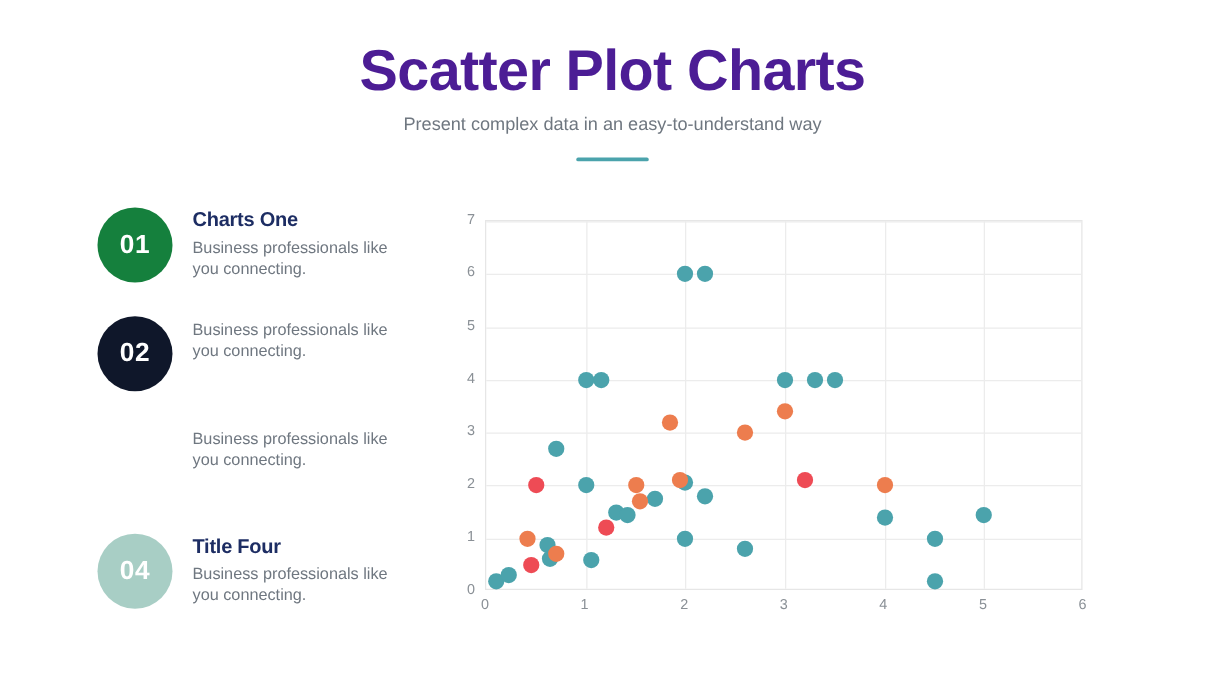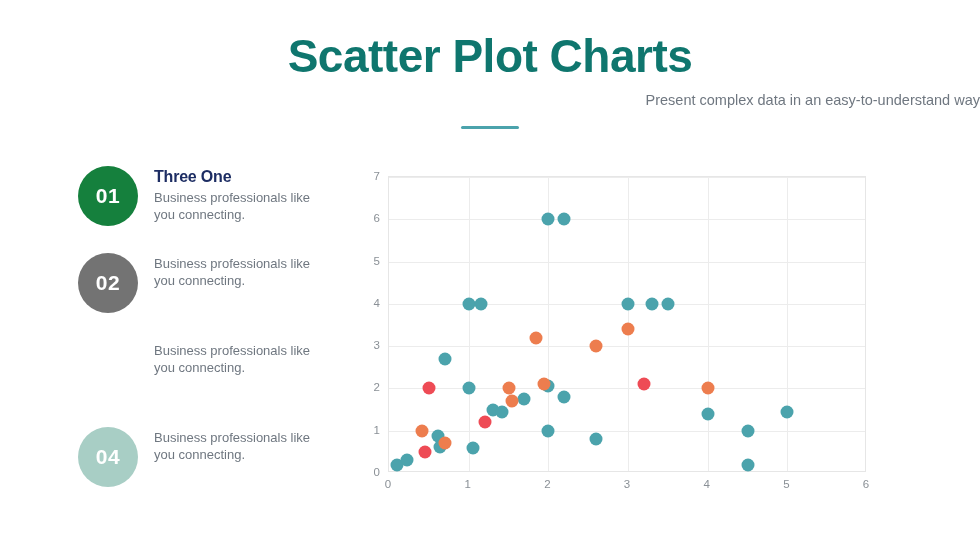--- a/index.html
+++ b/index.html
@@ -8,25 +8,25 @@
     background:#ffffff;
     font-family:"Liberation Sans", sans-serif;
     overflow:hidden;
     position:relative;
   }
   .slide{position:relative;width:980px;height:551px;}
 
   
   .header{position:absolute;left:0;top:32px;width:980px;text-align:center;}
   .title{
-    font-size:46px;font-weight:bold;color:#0f766e;
+    font-size:46px;font-weight:bold;color:#4c1d95;
     letter-spacing:-0.5px;line-height:1.05;margin:0;
   }
   .subtitle{
-    font-size:14.5px;color:#6f7780;margin:12px 0 0 0;font-weight:normal;text-align:right;
+    font-size:14.5px;color:#6f7780;margin:12px 0 0 0;font-weight:normal;
   }
   .accent-rule{
     position:absolute;left:50%;transform:translateX(-50%);
     top:94px;width:58px;height:3px;background:#4ba3ac;border-radius:2px;
   }
 
   
   .legend-list{position:absolute;left:78px;top:166px;width:250px;}
   .legend-item{position:relative;height:87px;}
   .legend-circle{
@@ -69,38 +69,39 @@
   <div class="header">
     <h1 class="title">Scatter Plot Charts</h1>
     <p class="subtitle">Present complex data in an easy-to-understand way</p>
     <div class="accent-rule"></div>
   </div>
 
   <div class="legend-list" id="legend-list">
       <div class="legend-item">
         <div class="legend-circle" style="background: #15803d;">01</div>
         <div class="legend-text">
-          <p class="legend-title">Three One</p>
+          <p class="legend-title">Charts One</p>
           <p class="legend-desc">Business professionals like you connecting.</p>
         </div>
       </div>
       <div class="legend-item">
-        <div class="legend-circle" style="background: #737373;">02</div>
+        <div class="legend-circle" style="background: #0f172a;">02</div>
         <div class="legend-text">
           <p class="legend-desc">Business professionals like you connecting.</p>
         </div>
       </div>
       <div class="legend-item">
         <div class="legend-text">
           <p class="legend-desc">Business professionals like you connecting.</p>
         </div>
       </div>
       <div class="legend-item">
         <div class="legend-circle" style="background: rgb(168, 206, 197); text-align: center;">04</div>
         <div class="legend-text">
+          <p class="legend-title">Title Four</p>
           <p class="legend-desc">Business professionals like you connecting.</p>
         </div>
       </div>
     </div>
 
   <div class="chart">
     <div class="plot-area" id="plot-area">
         <div class="gridline-h" style="top: 253.714px;"></div>
         <div class="gridline-h" style="top: 211.429px;"></div>
         <div class="gridline-h" style="top: 169.143px;"></div>

